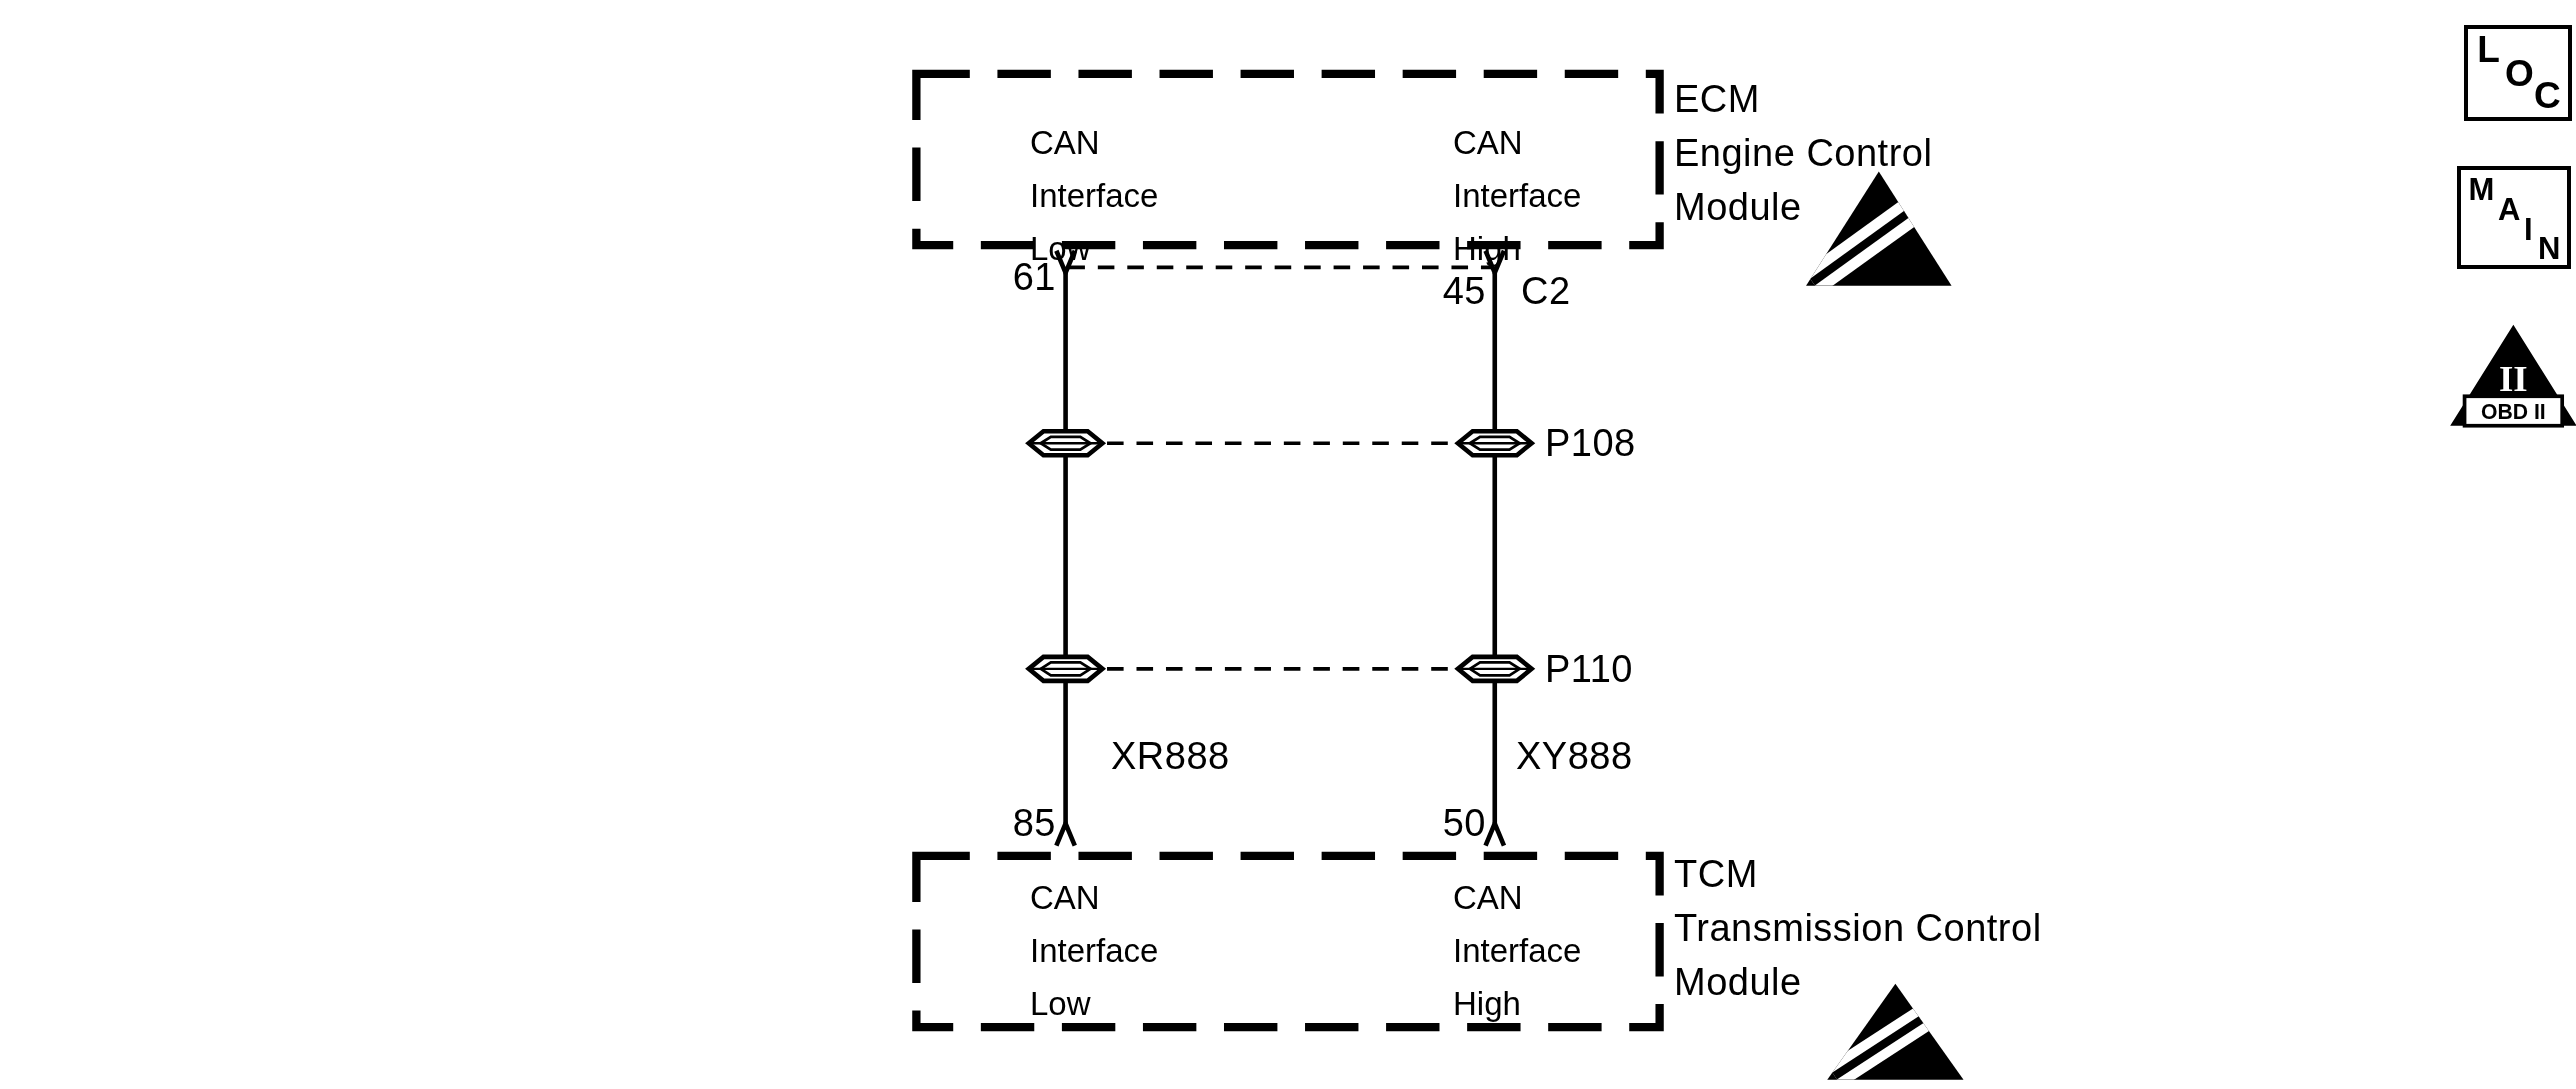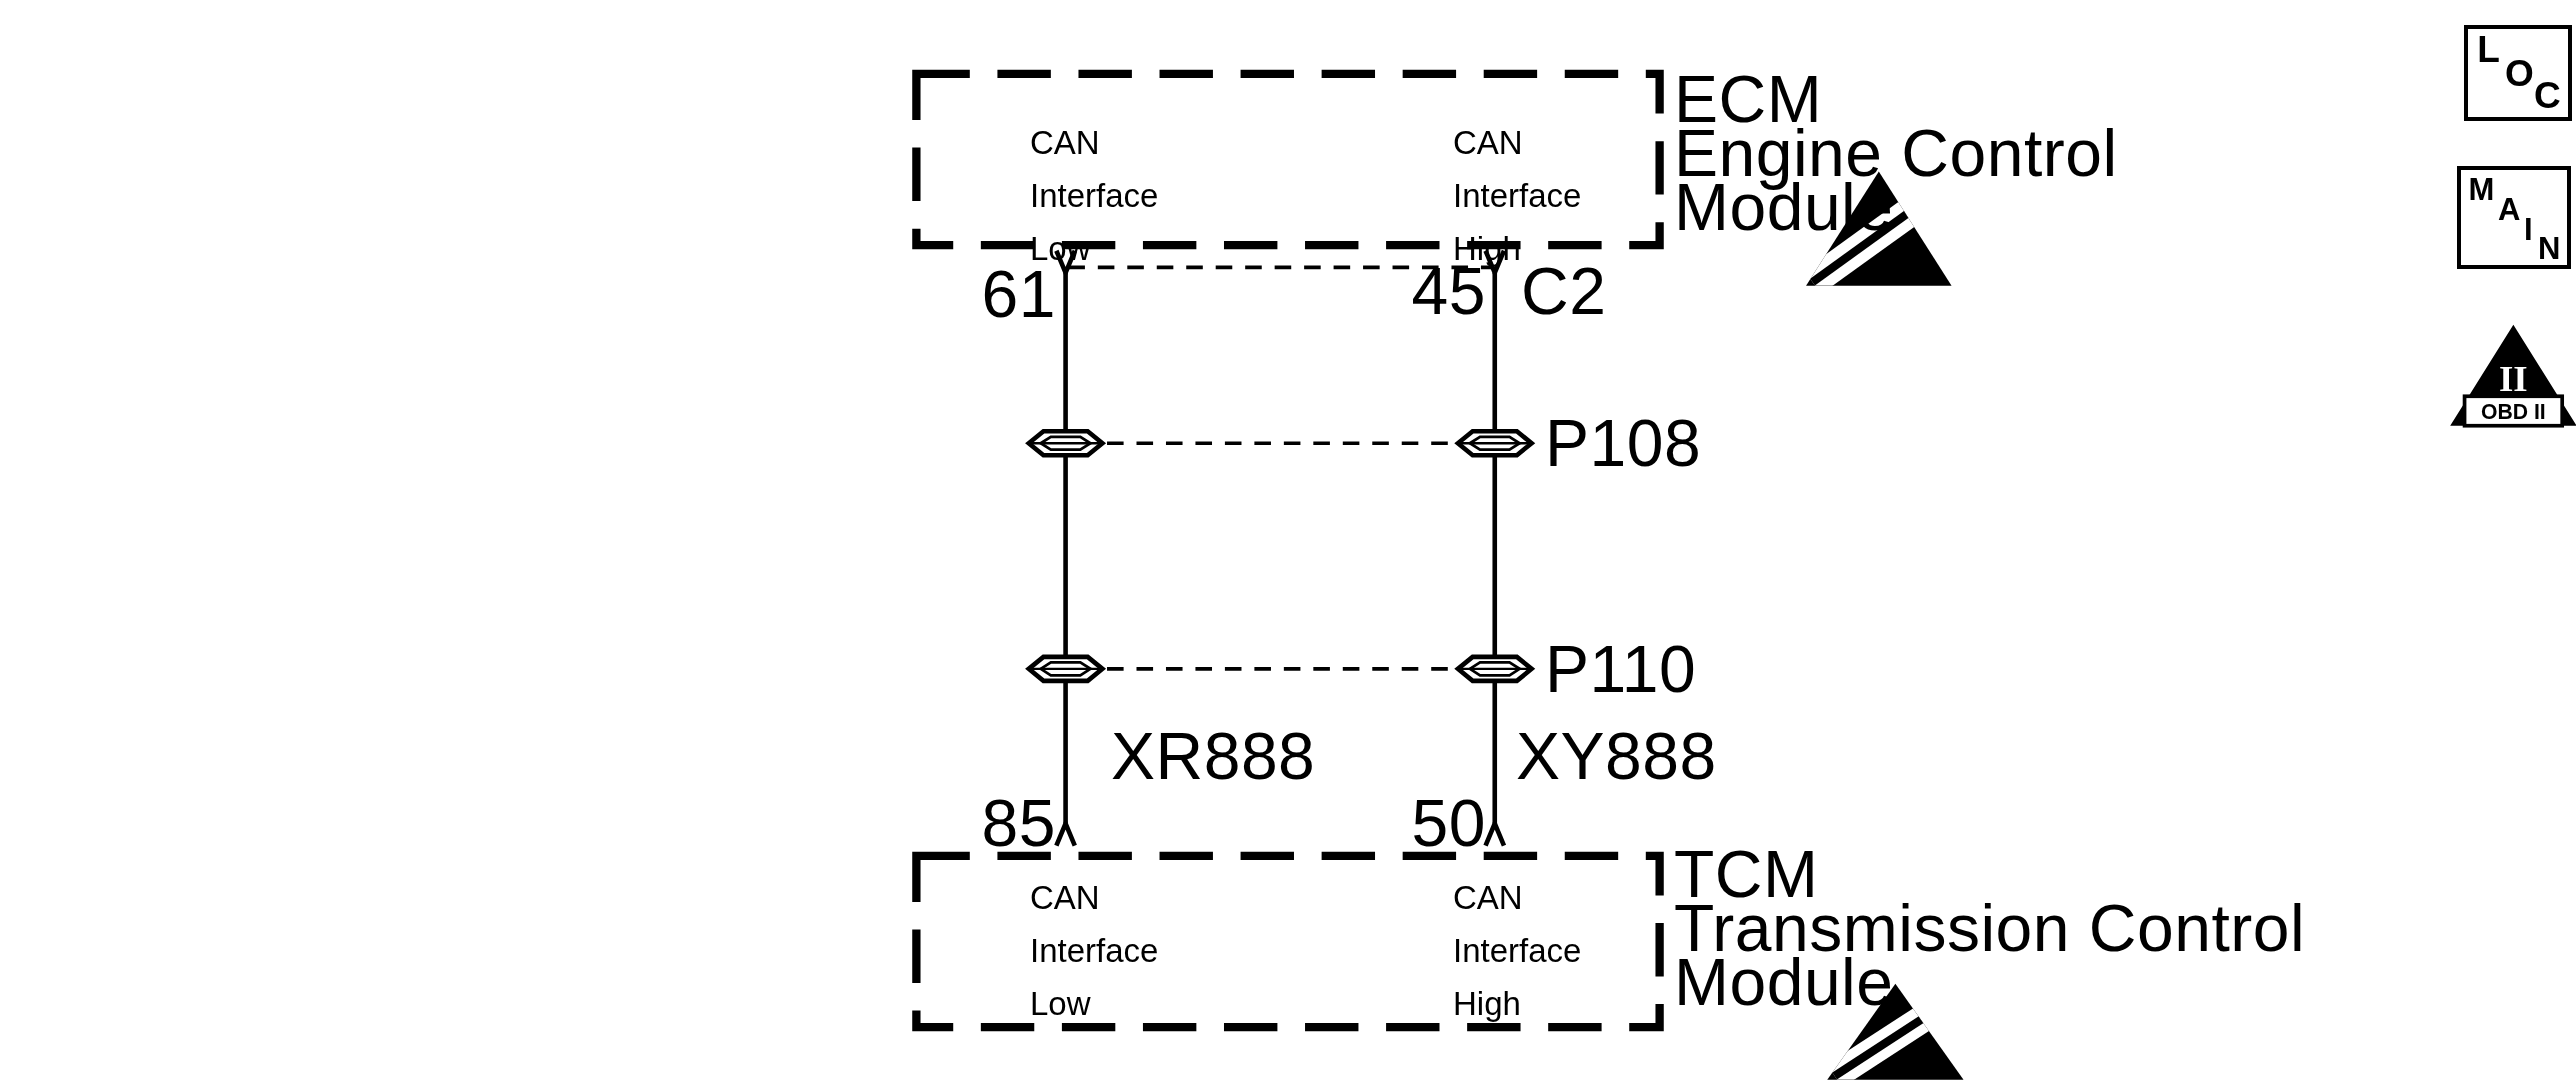--- a/index.html
+++ b/index.html
@@ -6,21 +6,21 @@
   .stage{
     position:relative;
     width:2576px;height:1090px;
     background:#ffffff;
     font-family:"Liberation Sans", sans-serif;
     color:#000;
     overflow:hidden;
   }
   .layer{position:absolute;left:0;top:0;}
   .txt{position:absolute;white-space:pre-line;}
-  .t-lg{font-size:66px;line-height:54px;letter-spacing:0.5px;}
+  .t-lg{font-size:38px;line-height:54px;letter-spacing:0.5px;}
   .t-sm{font-size:33px;line-height:53px;}
   .right{text-align:right;}
   .legend-box{position:absolute;border:4.6px solid #000;background:#fff;box-sizing:border-box;}
   .legend-box span{position:absolute;font-weight:bold;}
   .loc-letter{font-size:37px;line-height:41px;}
   .main-letter{font-size:31px;line-height:35px;}
   .obd-numeral{font-family:"Liberation Serif", serif;font-weight:bold;font-size:40px;}
   .obd-label{font-family:"Liberation Sans", sans-serif;font-weight:bold;font-size:23px;}
 </style>
 </head>
@@ -96,21 +96,21 @@
 Interface
 Low</div>
   <div class="txt t-sm" style="left:1453px;top:116px;">CAN
 Interface
 High</div>
 
   <div class="txt t-lg" style="left:1674px;top:72px;">ECM
 Engine Control
 Module</div>
 
-  <div class="txt t-lg right" style="left:939px;top:267px;width:117px;">61</div>
+  <div class="txt t-lg right" style="left:939px;top:250px;width:117px;">61</div>
   <div class="txt t-lg right" style="left:1369px;top:264px;width:117px;">45</div>
   <div class="txt t-lg" style="left:1521px;top:264px;">C2</div>
 
   <div class="txt t-lg" style="left:1545px;top:416px;">P108</div>
   <div class="txt t-lg" style="left:1545px;top:642px;">P110</div>
 
   <div class="txt t-lg" style="left:1087px;top:729px;margin-left:24px;">XR888</div>
   <div class="txt t-lg" style="left:1516px;top:729px;">XY888</div>
 
   <div class="txt t-lg right" style="left:939px;top:796px;width:117px;">85</div>

